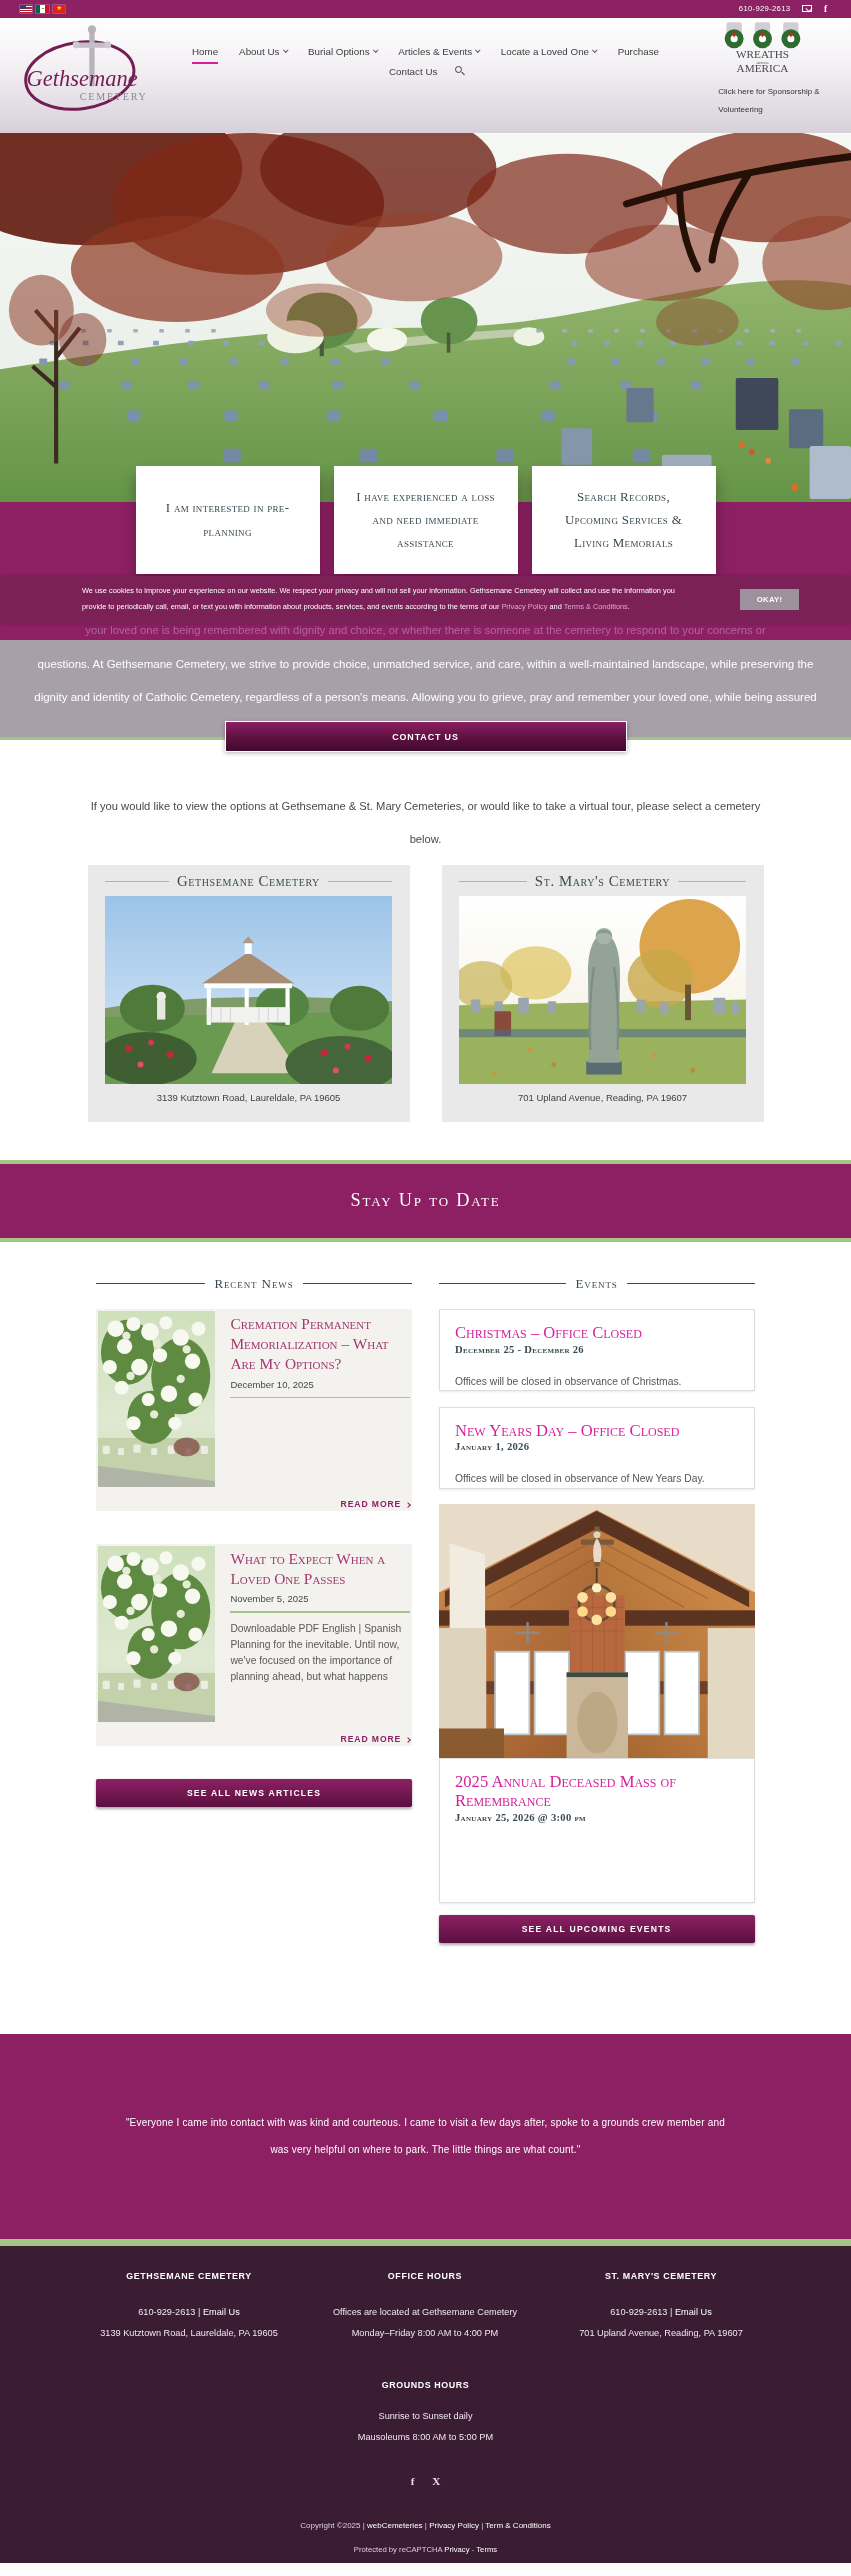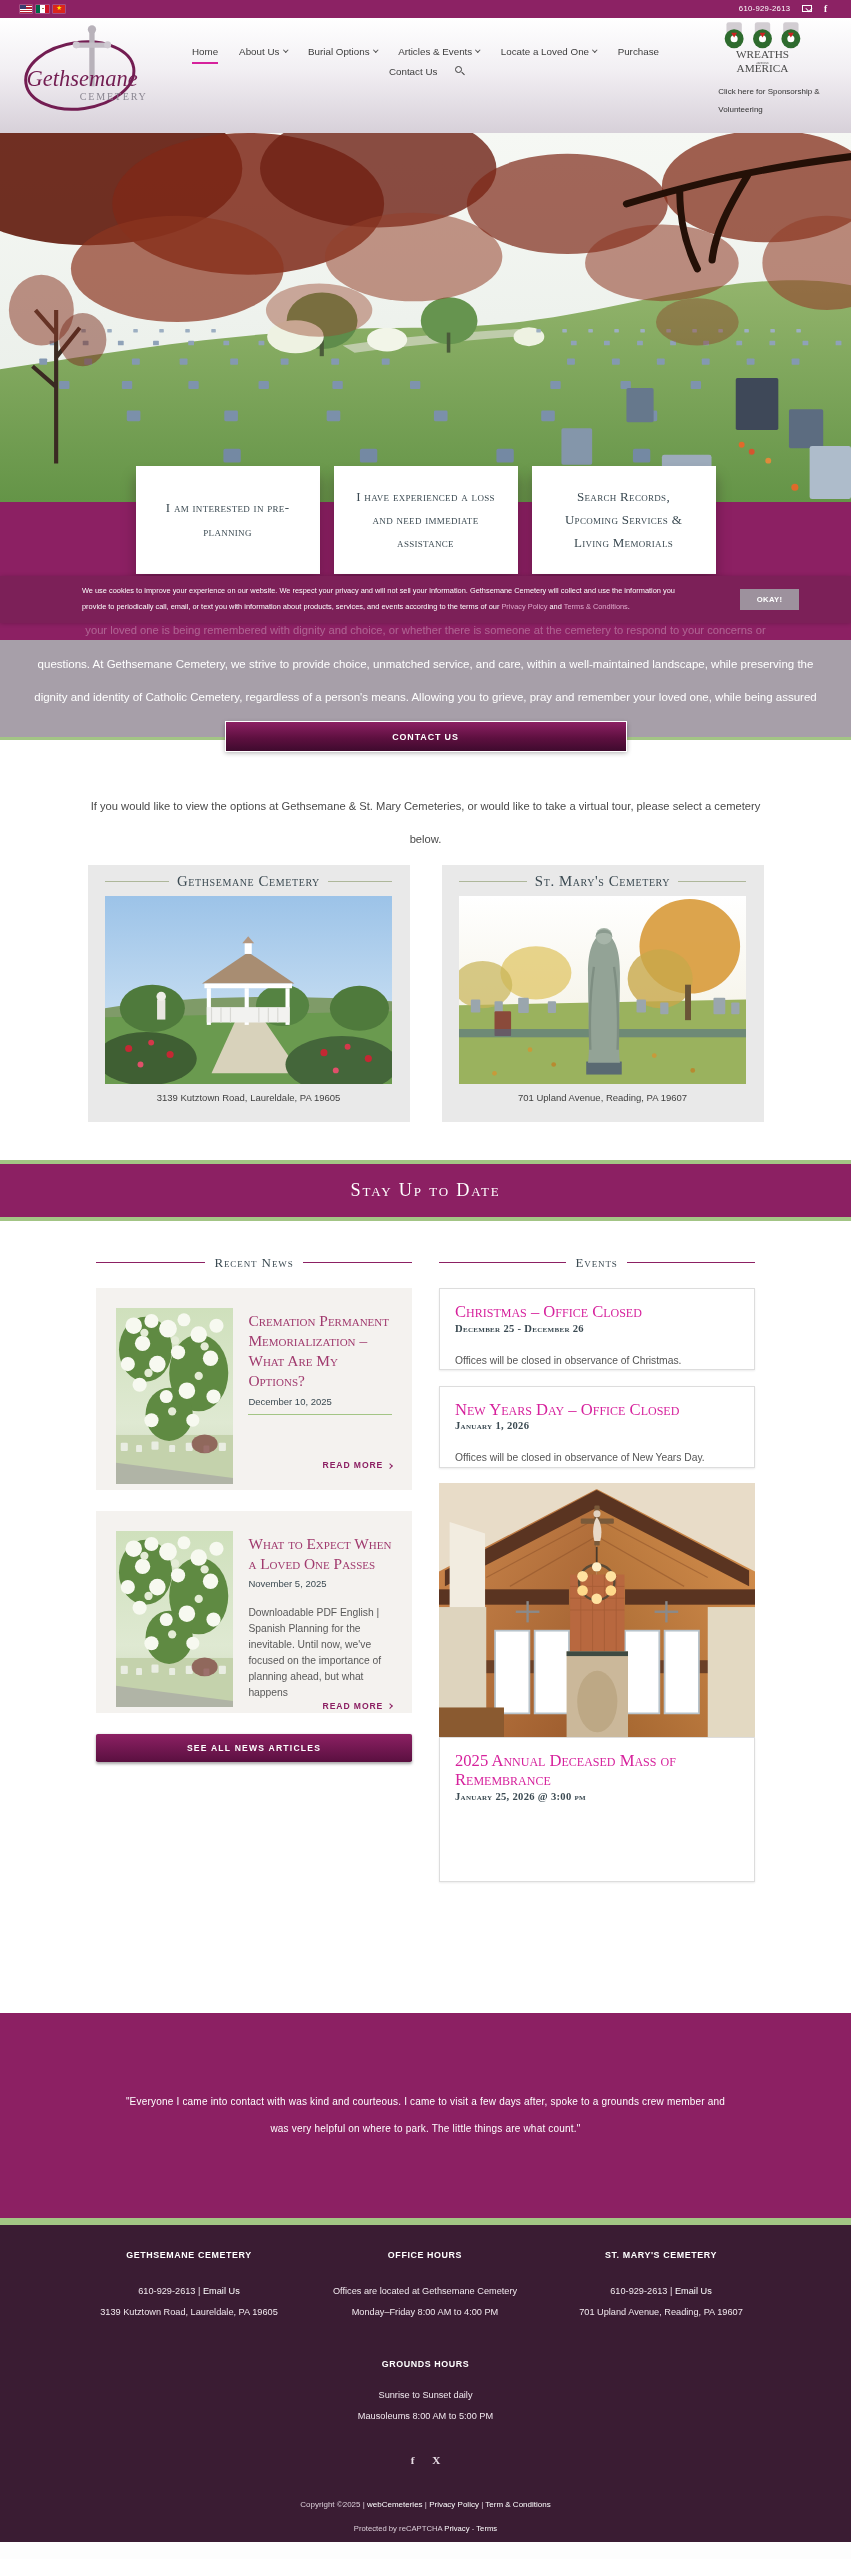--- a/index.html
+++ b/index.html
@@ -61,32 +61,32 @@
   .cem-cards { display:flex; justify-content:center; gap:32px; padding-top:8.9px; }
   .cem-card { width:322px; height:257px; background:#e9e9e9; padding:8.3px 17.7px 0; cursor:pointer; }
   .cem-head { display:flex; align-items:center; gap:8.3px; }
   .cem-head .hline { flex:1; height:0.6px; background:#aeb79a; }
   .cem-title { font-family:"Liberation Serif",serif; font-variant:small-caps; font-size:14.8px; color:#3b4a52; letter-spacing:0.6px; white-space:nowrap; }
   .cem-photo { height:188px; margin-top:5.9px; background:#fff; }
   .cem-photo svg { display:block; }
   .cem-addr { text-align:center; font-size:9.5px; color:#3f3f3f; padding-top:8.3px; }
 
   
-  .stay-banner { height:61px; background:#8c2063; border-top:4.7px solid #a3c585; border-bottom:4.7px solid #a3c585; display:flex; align-items:center; justify-content:center; }
+  .stay-banner { height:82px; background:#8c2063; border-top:4.7px solid #a3c585; border-bottom:4.7px solid #a3c585; display:flex; align-items:center; justify-content:center; }
   .stay-title { font-family:"Liberation Serif",serif; font-variant:small-caps; color:#fff; font-size:18.3px; letter-spacing:1.8px; }
 
   
   .columns-section { height:792px; }
   .columns { width:659px; margin:0 auto; display:flex; gap:26.6px; padding-top:34px; }
   .col { width:316px; }
   .col-heading { display:flex; align-items:center; gap:9.5px; margin-bottom:17.7px; }
   .col-heading .pline { flex:1; height:1.2px; background:#8c2063; }
   .col-heading .htxt { font-family:"Liberation Serif",serif; font-variant:small-caps; font-size:13px; color:#3b4a52; letter-spacing:0.9px; white-space:nowrap; }
 
-  .news-card { background:#f4f2ef; padding:20px; display:flex; gap:15.4px; height:202px; margin-bottom:21px; }
+  .news-card { background:#f4f2ef; padding:2px; display:flex; gap:15.4px; height:202px; margin-bottom:33px; }
   .news-thumb { width:117px; flex:none; }
   .news-thumb svg { display:block; }
   .news-body { flex:1; display:flex; flex-direction:column; }
   .news-title { font-family:"Liberation Serif",serif; font-variant:small-caps; font-weight:normal; font-size:15.4px; line-height:1.3; color:#a03a6e; margin:2.4px 0 4.7px; cursor:pointer; }
   .news-date { font-size:9.5px; color:#3b4a52; margin-bottom:7px; }
   .news-divider { height:1.2px; background:#a3c585; margin-bottom:8.3px; }
   .news-excerpt { font-size:10.3px; color:#595959; line-height:1.55; }
   .read-more { margin-top:auto; text-align:right; color:#8c2063; font-weight:bold; font-size:8.6px; letter-spacing:0.9px; cursor:pointer; }
   .chev { display:inline-block; width:4.1px; height:4.1px; border-right:1.5px solid #8c2063; border-bottom:1.5px solid #8c2063; transform:rotate(-45deg); margin-left:4.7px; }
   .purple-btn { display:block; width:100%; height:28px; background:linear-gradient(180deg,#8c2063 0%,#5a1040 100%); color:#fff; border:none; border-radius:1.8px; font-weight:bold; font-size:8.6px; letter-spacing:1.2px; cursor:pointer; box-shadow:0 1.2px 3px rgba(0,0,0,.35); margin-top:7px; }
@@ -717,20 +717,21 @@
             </g>
           <rect x="0" y="380" width="110" height="50" fill="#8a5a30"></rect>
         </svg>
       </div>
 
       <div class="event-card featured-card">
         <h3 class="event-title">2025 Annual Deceased Mass of Remembrance</h3>
         <div class="event-date">January 25, 2026 @ 3:00 pm</div>
       </div>
 
+      <button class="purple-btn">SEE ALL UPCOMING EVENTS</button>
     </div>
   </div>
 </section>
 
 <section class="testimonial">
   <p class="quote">"Everyone I came into contact with was kind and courteous. I came to visit a few days after, spoke to a grounds crew member and was very helpful on where to park. The little things are what count."</p>
 </section>
 <div class="green-strip"></div>
 
 <footer>

